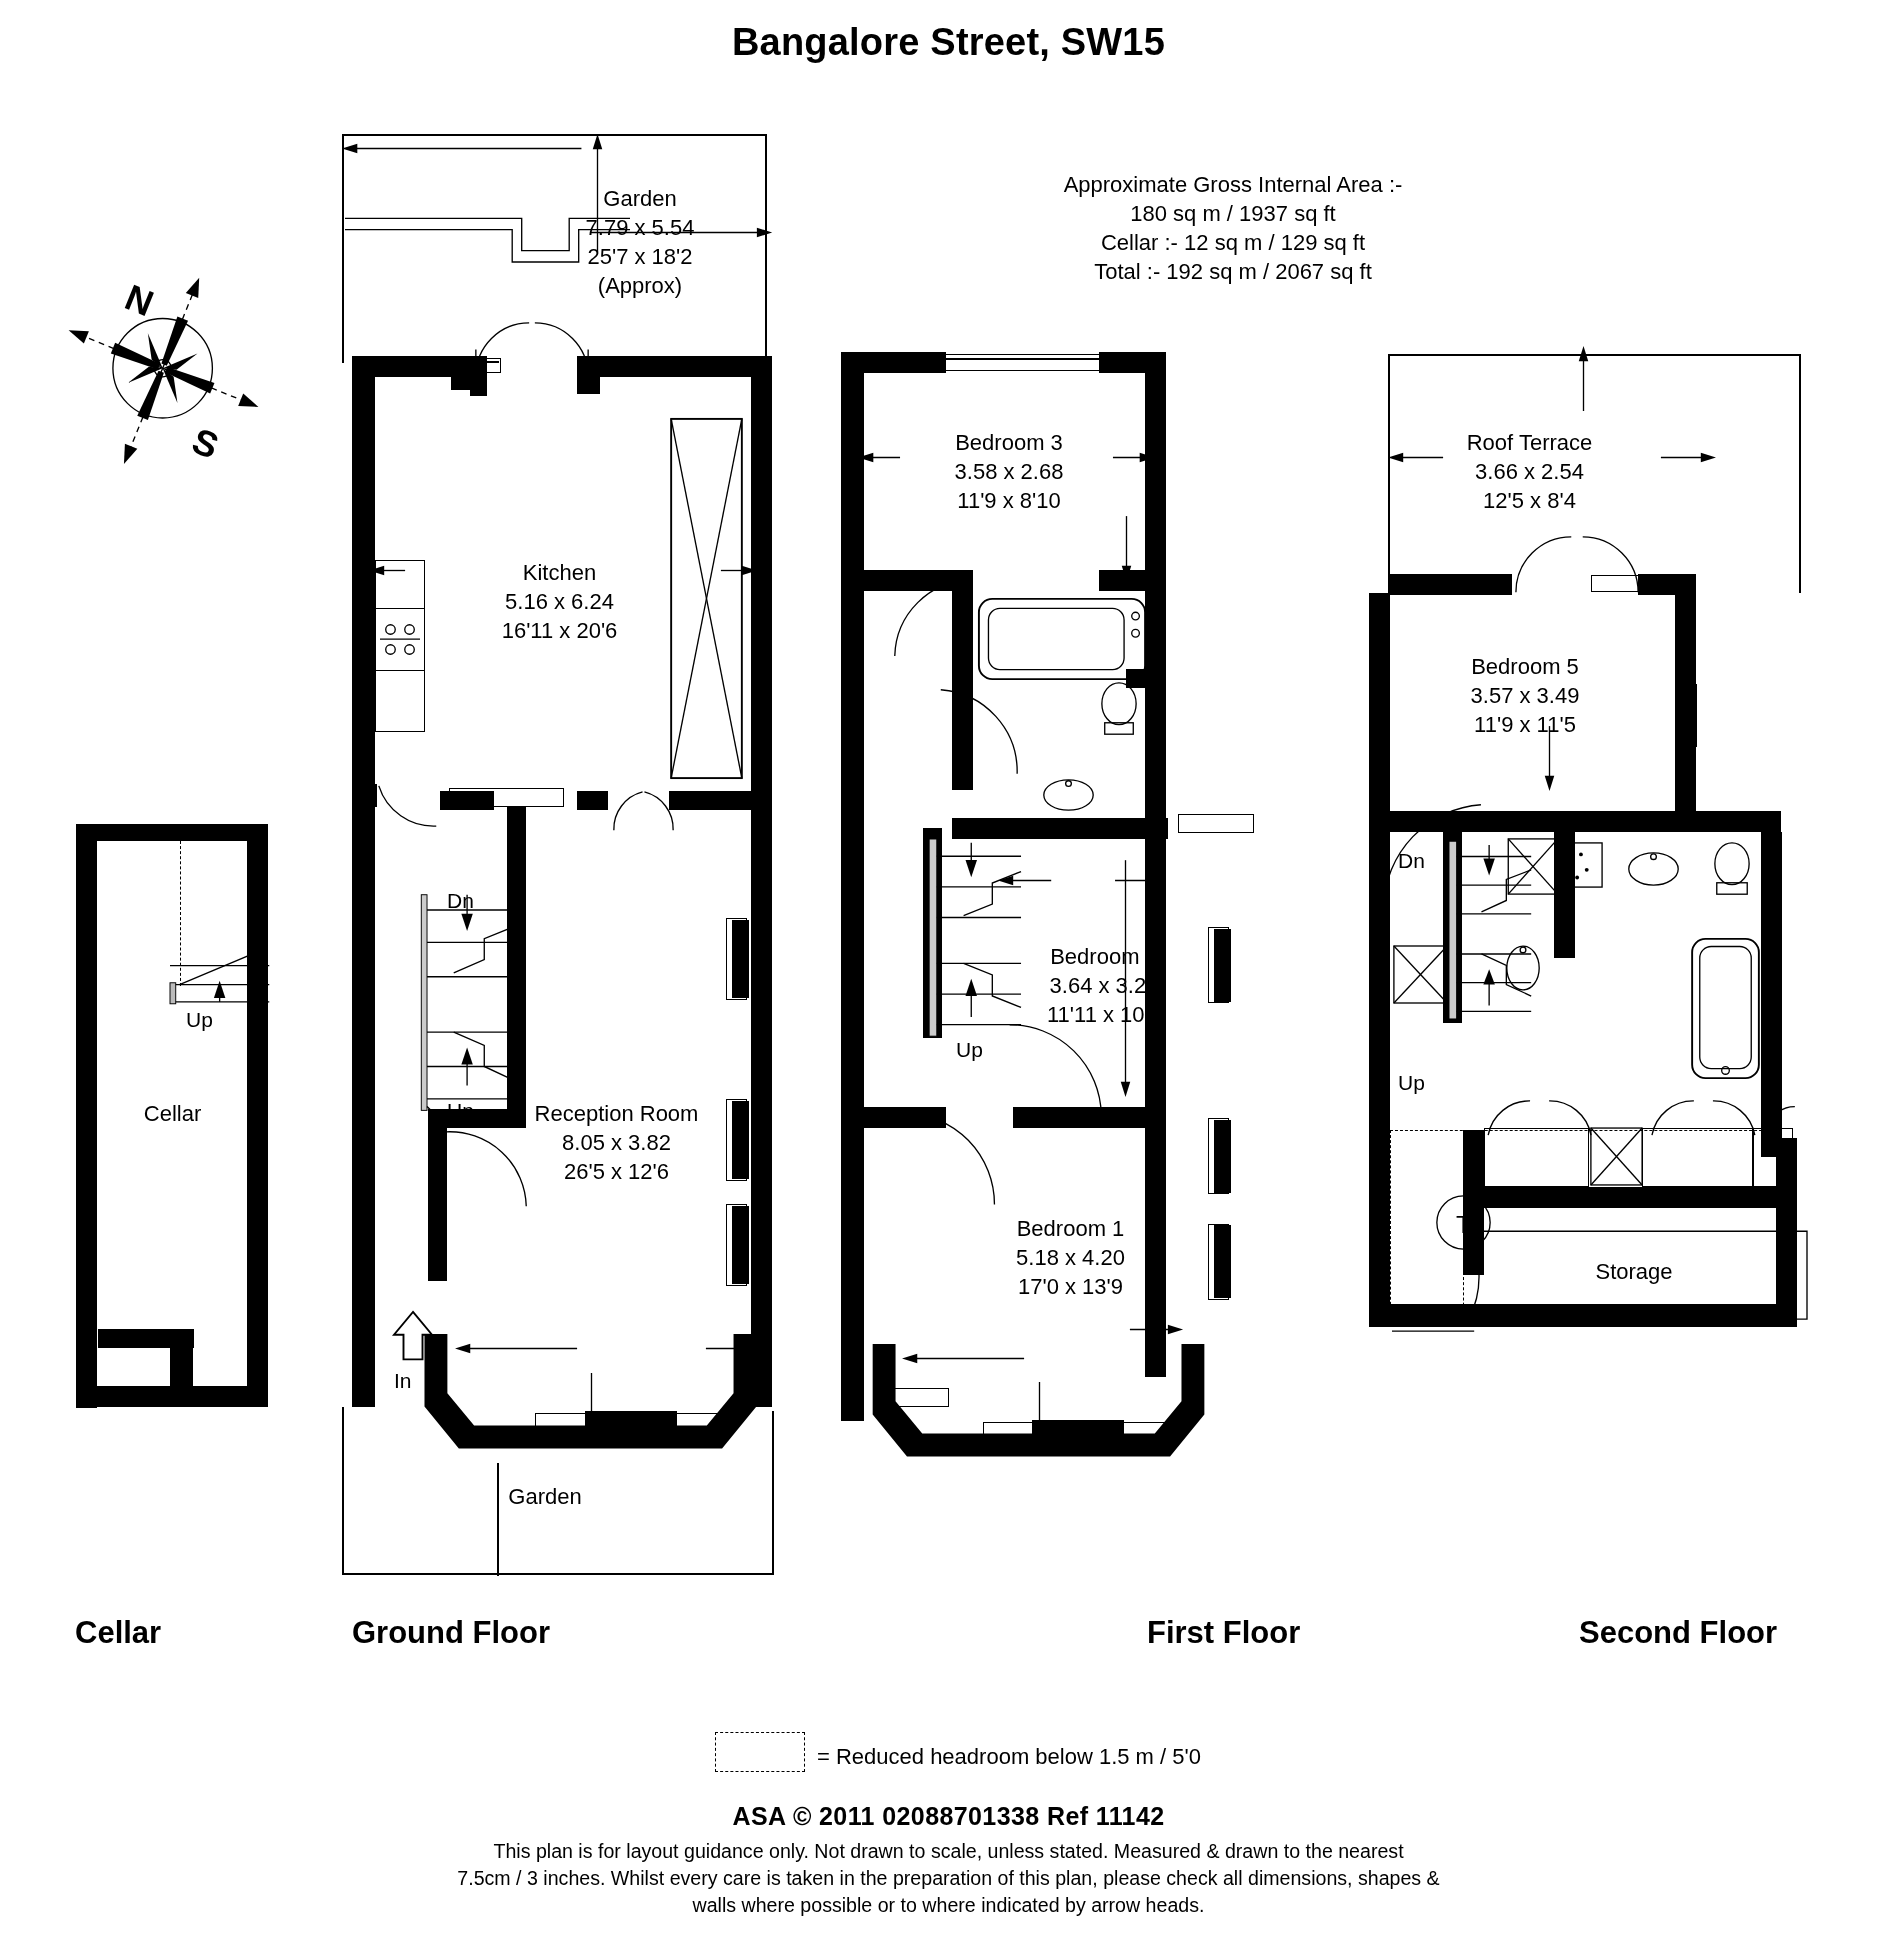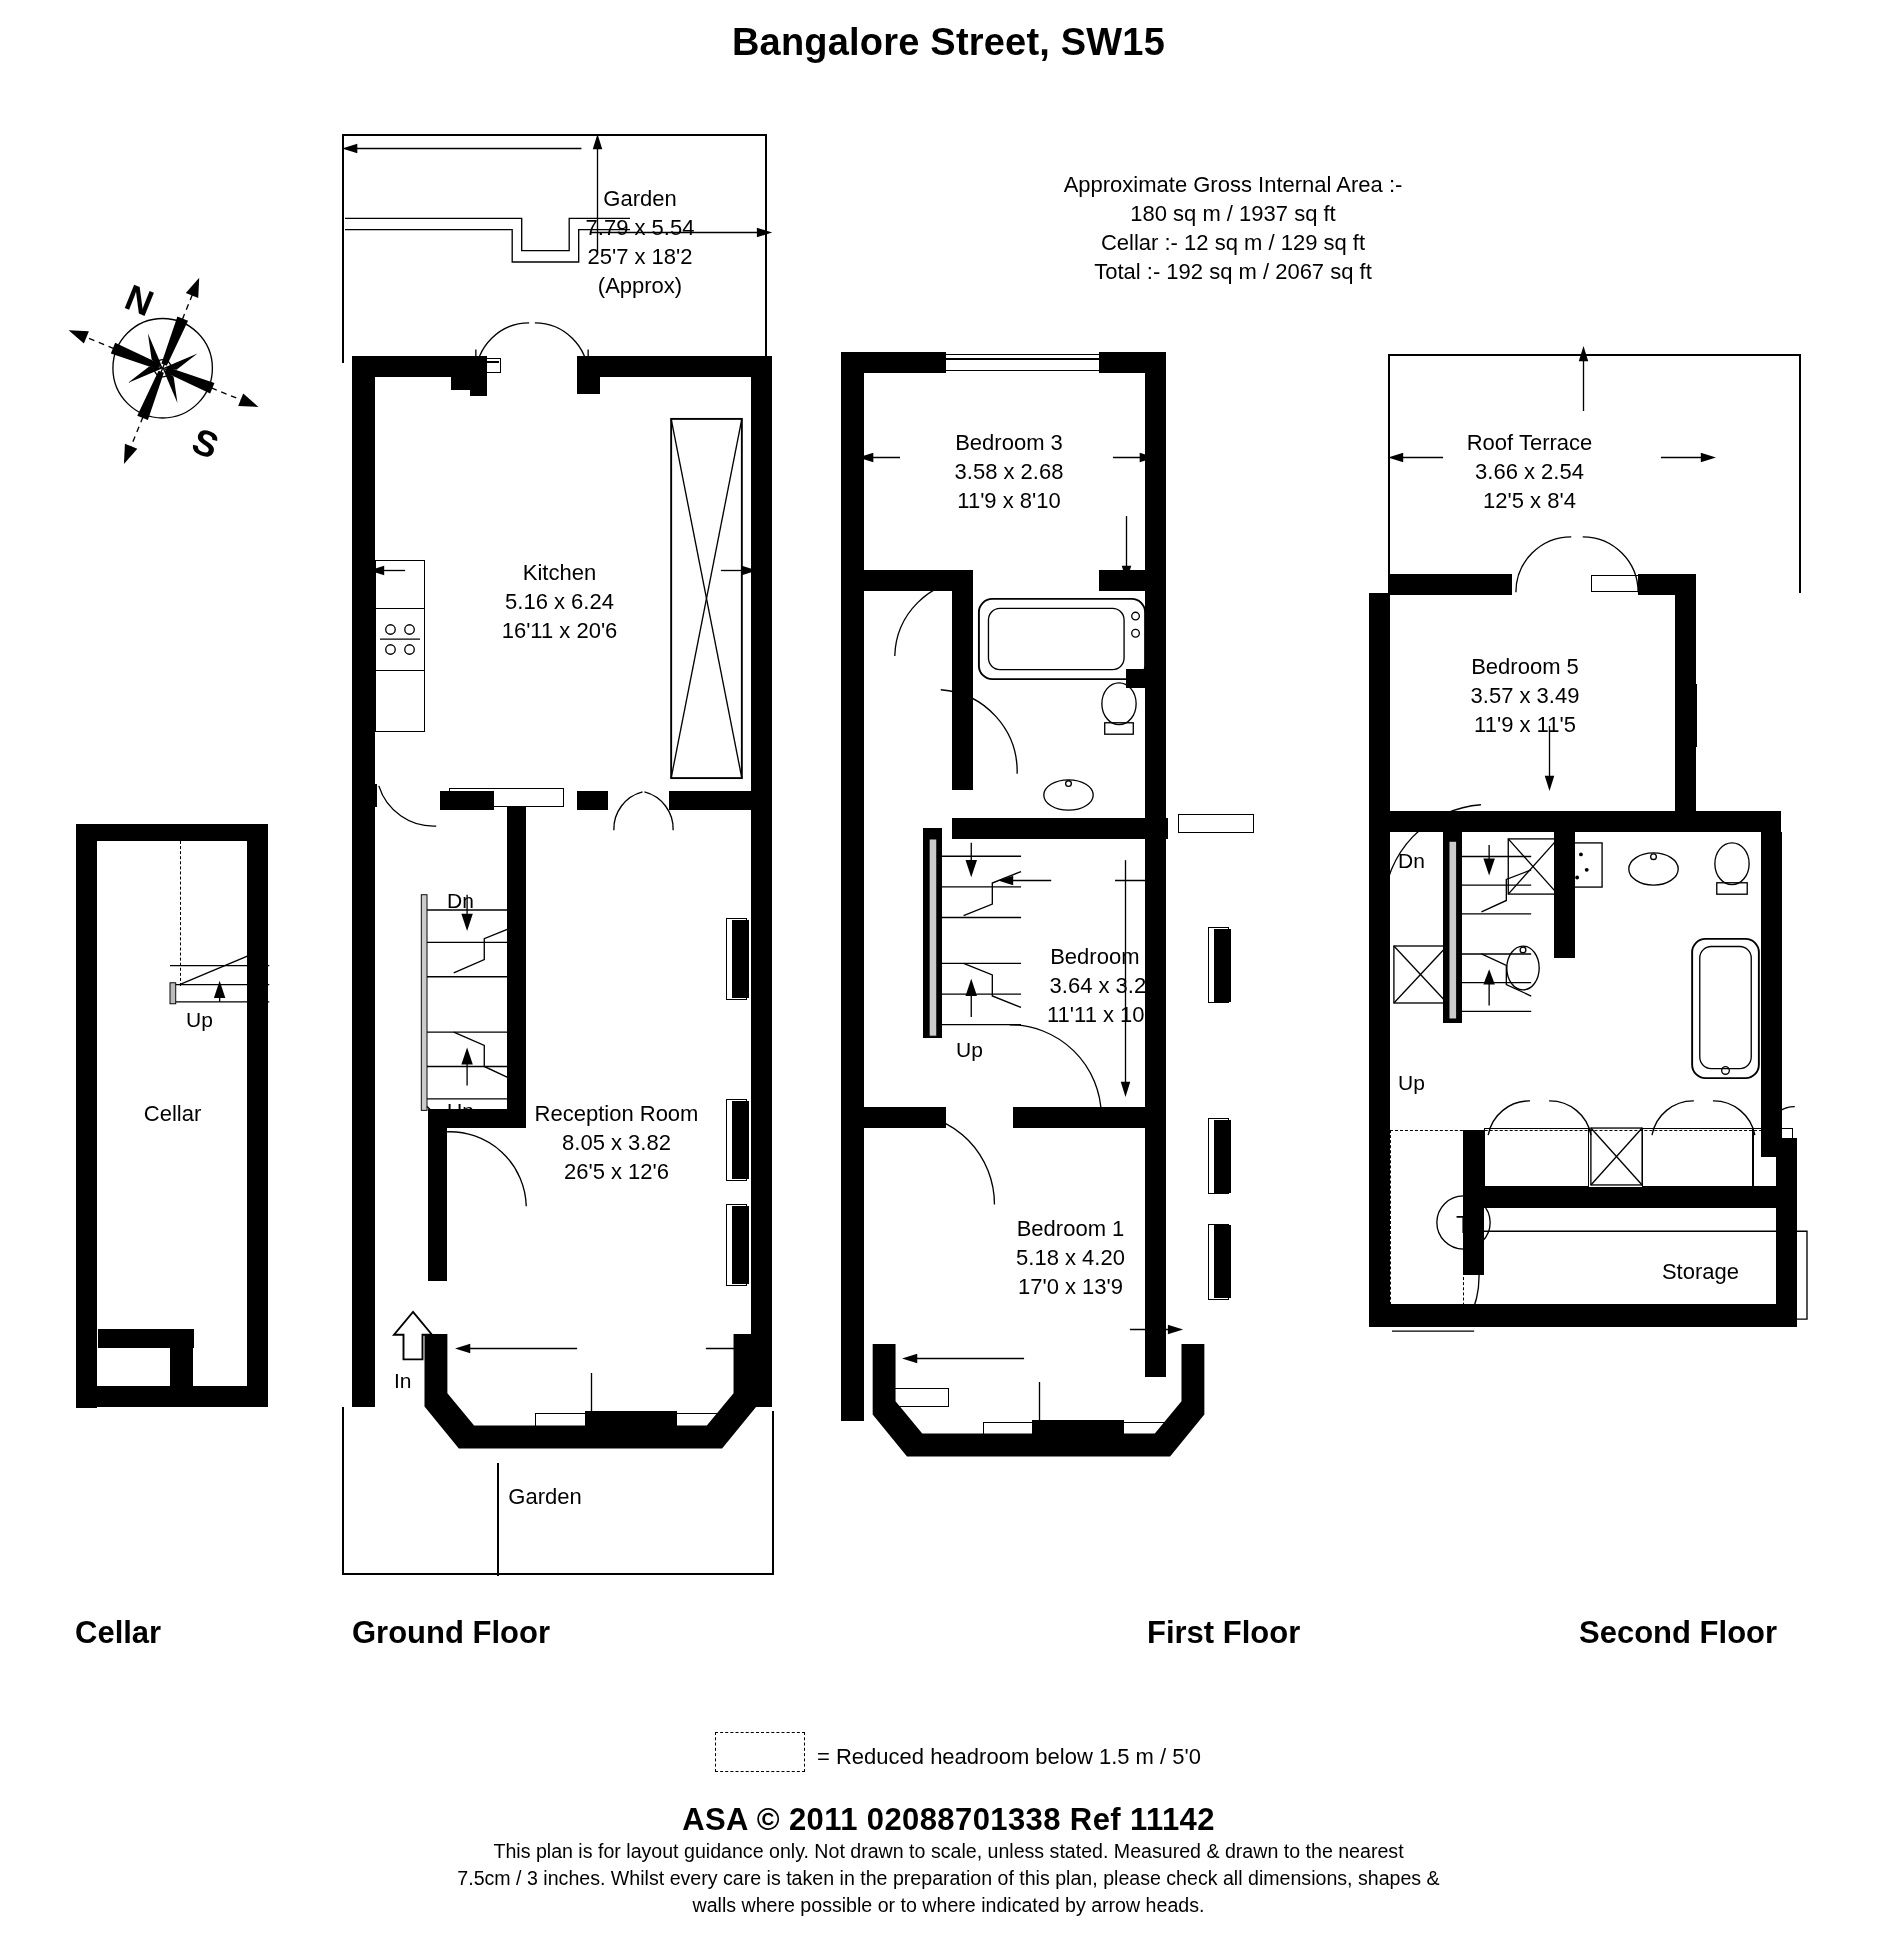--- a/index.html
+++ b/index.html
@@ -34,21 +34,21 @@
   }
   .legend-text{
     position:absolute;left:817px;top:1744px;font-size:22px;white-space:nowrap;
   }
   .legend-box{
     position:absolute;left:715px;top:1732px;width:88px;height:38px;
     border:1.9px dashed #000;
   }
   .credit{
     position:absolute;left:0;top:1802px;width:1897px;text-align:center;
-    font-size:31px;font-weight:bold;letter-spacing:0.4px;
+    font-size:25px;font-weight:bold;letter-spacing:0.4px;
   }
   .disclaimer{
     position:absolute;left:0;top:1838px;width:1897px;text-align:center;
     font-size:19.6px;line-height:27px;
   }
 
   
   .w{position:absolute;background:#000;}     
   .thin{position:absolute;background:#000;}  
   .outline{position:absolute;border:1.9px solid #000;box-sizing:border-box;}
@@ -597,21 +597,21 @@
       <path class="stroke-thin" d="M284,38 A44,44 0 0 0 240,2"></path>
       <path class="stroke-thin" d="M296,38 A30,30 0 0 1 326,8"></path>
     </svg>
 
     <div class="w" style="left:1369px;top:1304px;width:428px;height:23px;"></div>
     <div class="w" style="left:1776px;top:1138px;width:21px;height:189px;"></div>
     <svg style="left:1463px;top:1231px;" width="344" height="96" viewBox="0 0 360 100">
       <path class="stroke-thin" d="M4,0 L360,0 L360,92 L6,92 A96,96 0 0 0 4,0 Z" fill="#fff"></path>
     </svg>
     <div class="dash" style="left:1463px;top:1231px;width:331px;height:90px;border-top:none;"></div>
-    <div class="room-label" style="left:1529px;top:1257px;width:210px;text-align:right;">
+    <div class="room-label" style="left:1529px;top:1257px;width:210px;">
       <span class="nm">Storage</span>
     </div>
     <svg style="left:1392px;top:1310px;" width="86" height="25" viewBox="0 0 90 26">
       <line x1="0" y1="6" x2="86" y2="6" class="stroke-thin"></line>
       <line x1="0" y1="14" x2="86" y2="14" class="stroke-thin"></line>
       <line x1="0" y1="22" x2="86" y2="22" class="stroke-thin"></line>
     </svg>
   </div>
 
   <div class="floor-name" style="left:75px;top:1615px;">Cellar</div>

